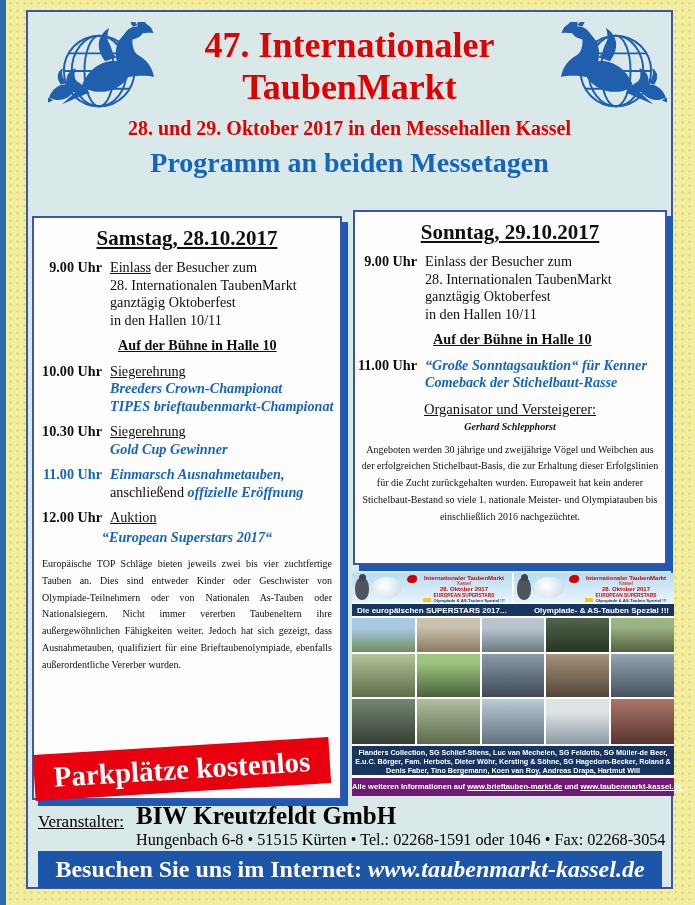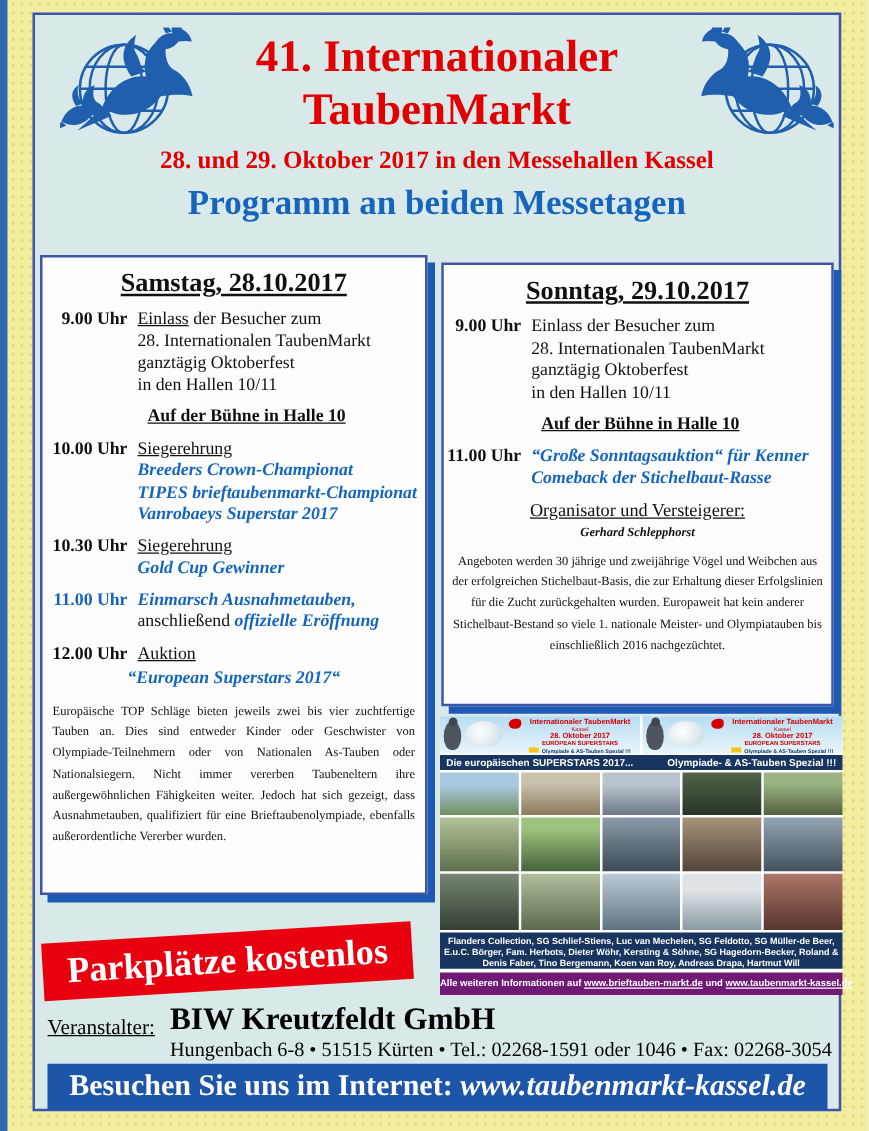--- a/index.html
+++ b/index.html
@@ -18,21 +18,21 @@
   .logo-right{right:4px;transform:scaleX(-1);}
   .titles{position:absolute;left:0;right:0;top:12px;text-align:center;}
   .title-main{font-size:36px;font-weight:bold;color:#e10000;line-height:42px;}
   .date-line{margin-top:9px;font-size:20px;font-weight:bold;color:#e10000;}
   .program-line{margin-top:7px;font-size:28px;font-weight:bold;color:#1565bd;}
 
   
   .pbox{position:absolute;background:#fdfdfd;border:2px solid #3c55a5;
         box-shadow:6px 6px 0 #1e5ab3;box-sizing:border-box;
         font-size:14.2px;line-height:17.5px;color:#101010;overflow:hidden;}
-  .box-sat{left:4px;top:192px;width:310px;height:512px;}
+  .box-sat{left:4px;top:204px;width:310px;height:584px;}
   .box-sun{left:325px;top:198px;width:314px;height:355px;}
   .pbox h2{margin:7px 0 2px 0;text-align:center;font-size:21px;line-height:26px;
            text-decoration:underline;font-weight:bold;}
   .row{display:flex;margin:8px 6px 0 2px;}
   .time{flex:none;width:74px;text-align:right;font-weight:bold;padding-right:8px;box-sizing:border-box;}
   .time-sun{width:68px;}
   .content{flex:1;}
   .blue{color:#1565bd;}
   .bi{color:#1565bd;font-weight:bold;font-style:italic;}
   .u{text-decoration:underline;}
@@ -142,21 +142,21 @@
             <path d="M58,40 C48,26 50,14 62,6 C58,18 62,30 70,36 Z"></path>
             <path d="M34,66 L14,84 L42,72 Z"></path>
           </g>
           <use href="#doveB" transform="translate(62,-12) scale(0.42)"></use>
           <use href="#doveB" transform="translate(-16,44) scale(0.5)"></use>
         </g>
       </svg>
     </div>
 
     <div class="titles">
-      <div class="title-main">41. Internationaler</div>
+      <div class="title-main">47. Internationaler</div>
       <div class="title-main">TaubenMarkt</div>
       <div class="date-line">28. und 29. Oktober 2017 in den Messehallen Kassel</div>
       <div class="program-line">Programm an beiden Messetagen</div>
     </div>
 
     <div class="pbox box-sat">
       <h2>Samstag, 28.10.2017</h2>
       <div class="row">
         <span class="time">9.00 Uhr</span>
         <span class="content">
@@ -166,21 +166,20 @@
           <span>in den Hallen 10/11</span>
         </span>
       </div>
       <div class="stage">Auf der Bühne in Halle 10</div>
       <div class="row">
         <span class="time">10.00 Uhr</span>
         <span class="content">
           <span class="u">Siegerehrung</span><br>
           <span class="bi">Breeders Crown-Championat</span><br>
           <span class="bi">TIPES brieftaubenmarkt-Championat</span><br>
-          <span class="bi">Vanrobaeys Superstar 2017</span>
         </span>
       </div>
       <div class="row">
         <span class="time">10.30 Uhr</span>
         <span class="content">
           <span class="u">Siegerehrung</span><br>
           <span class="bi">Gold Cup Gewinner</span>
         </span>
       </div>
       <div class="row">

